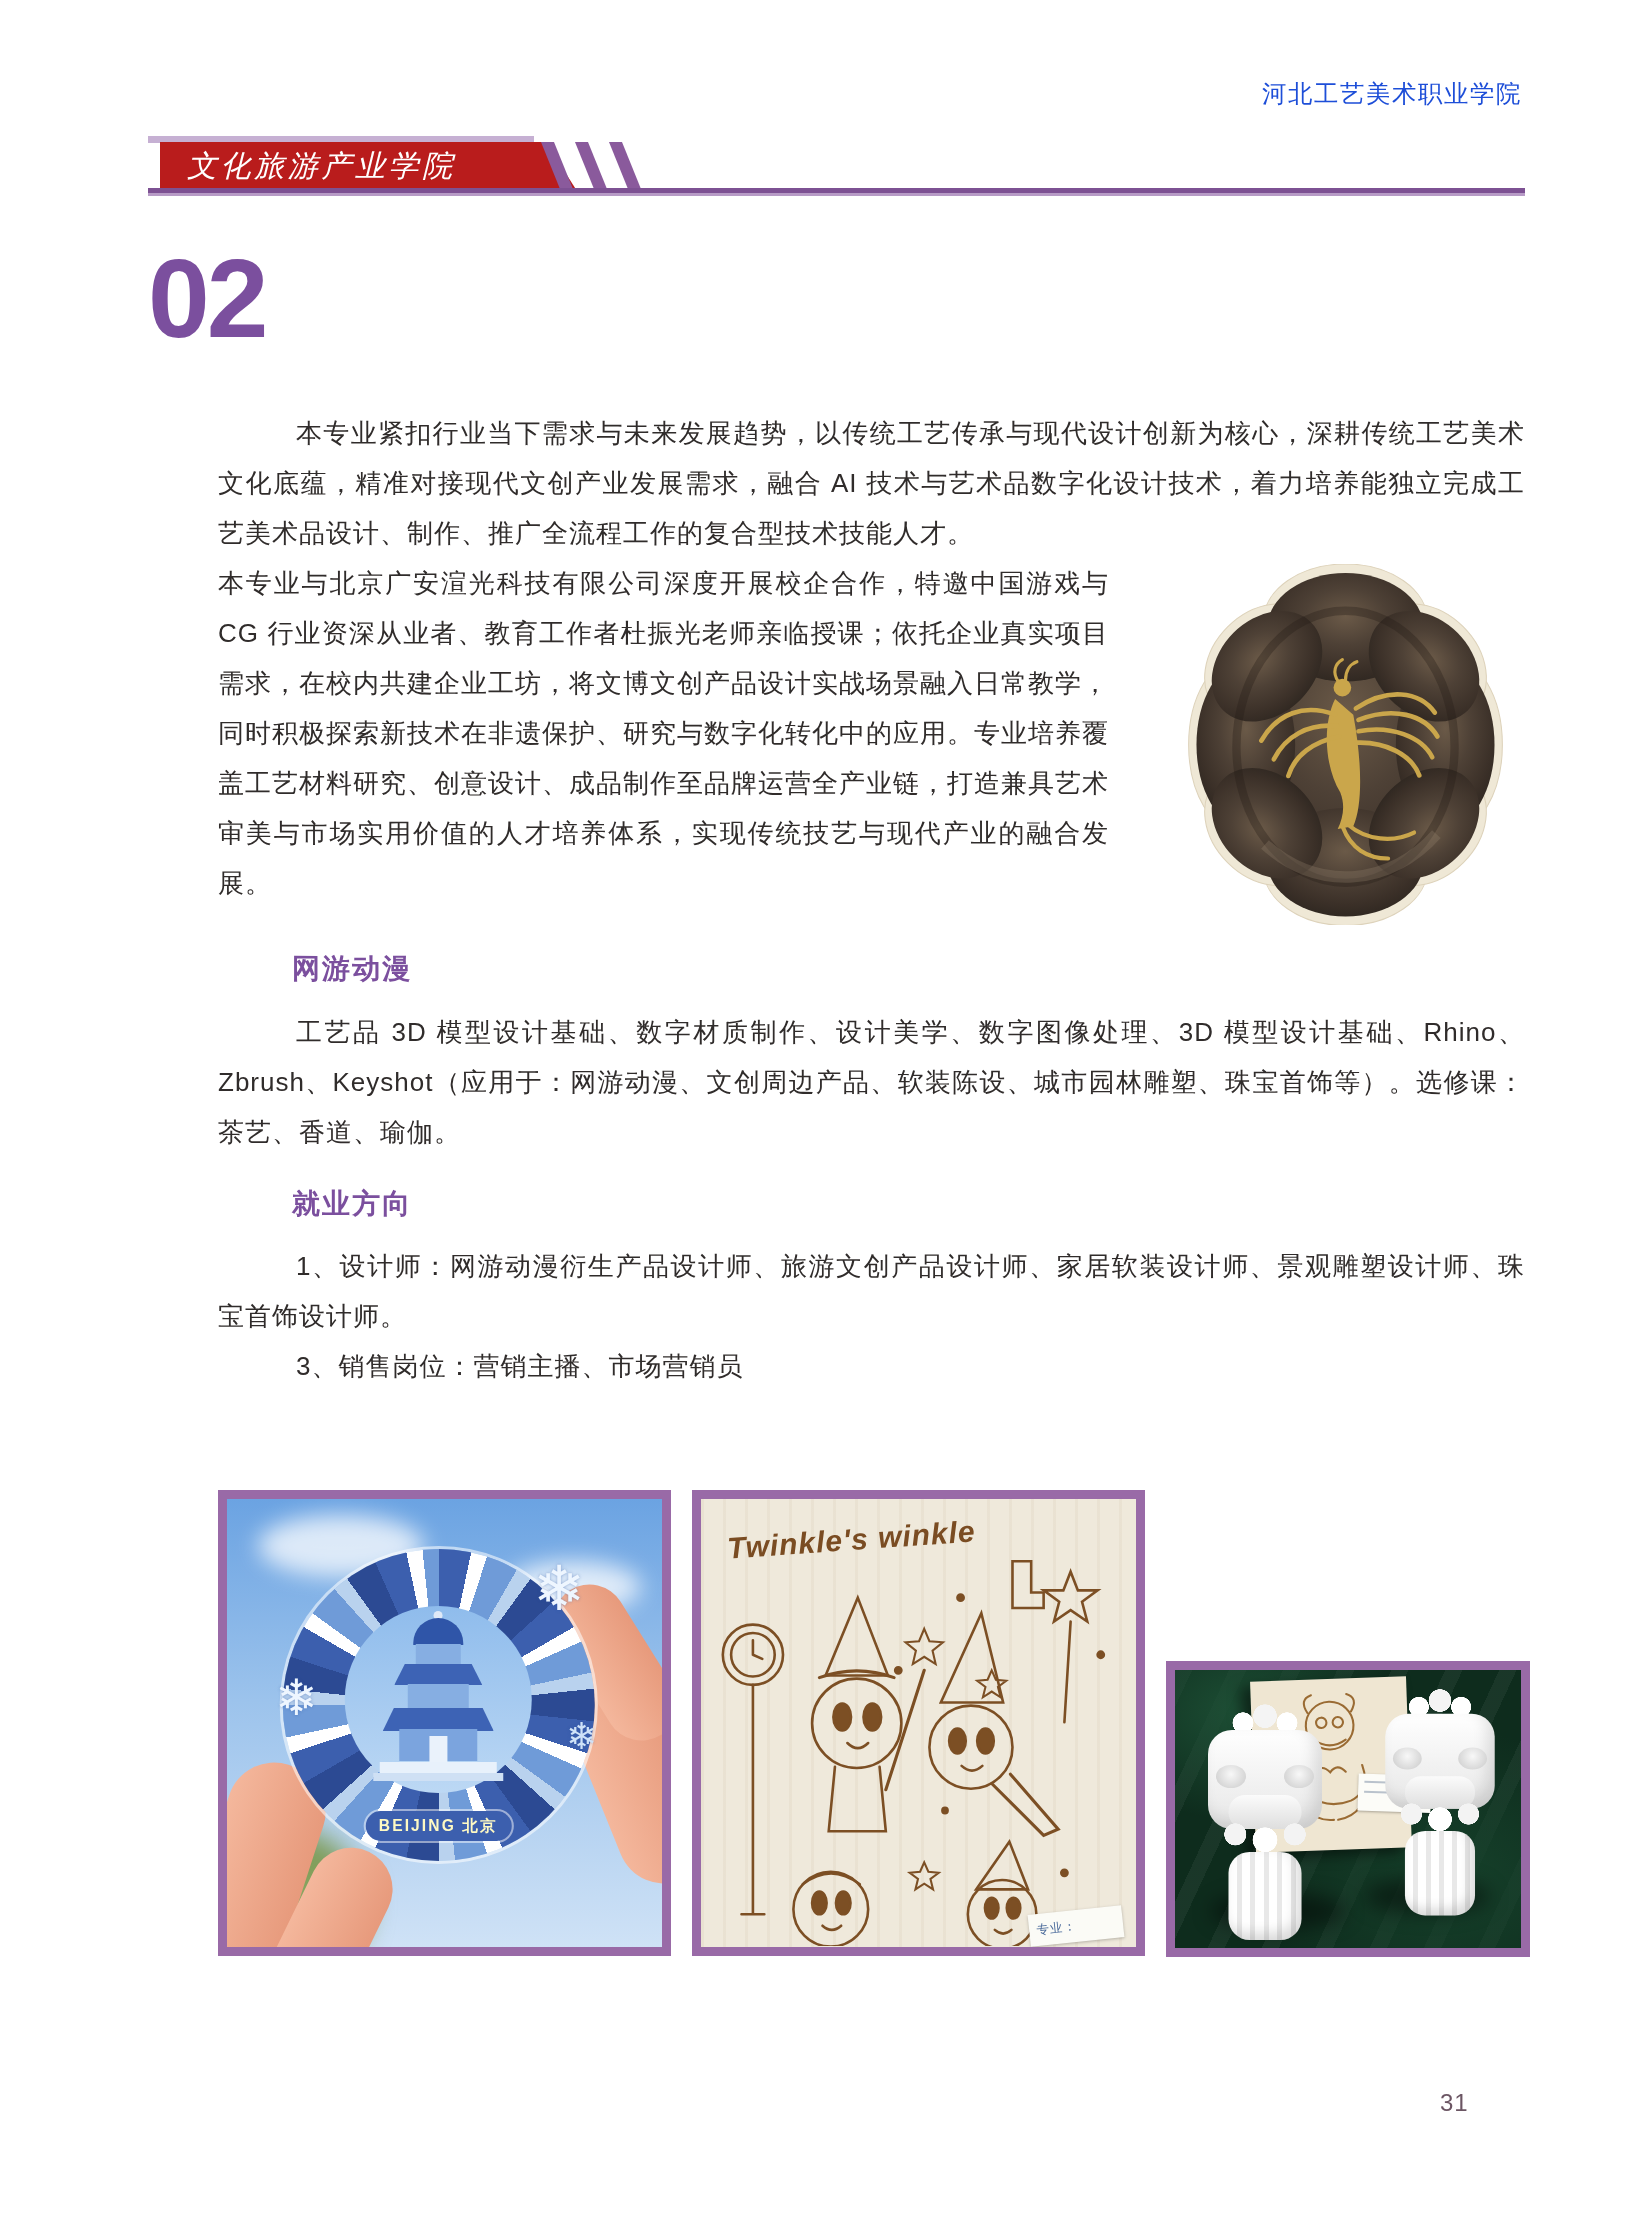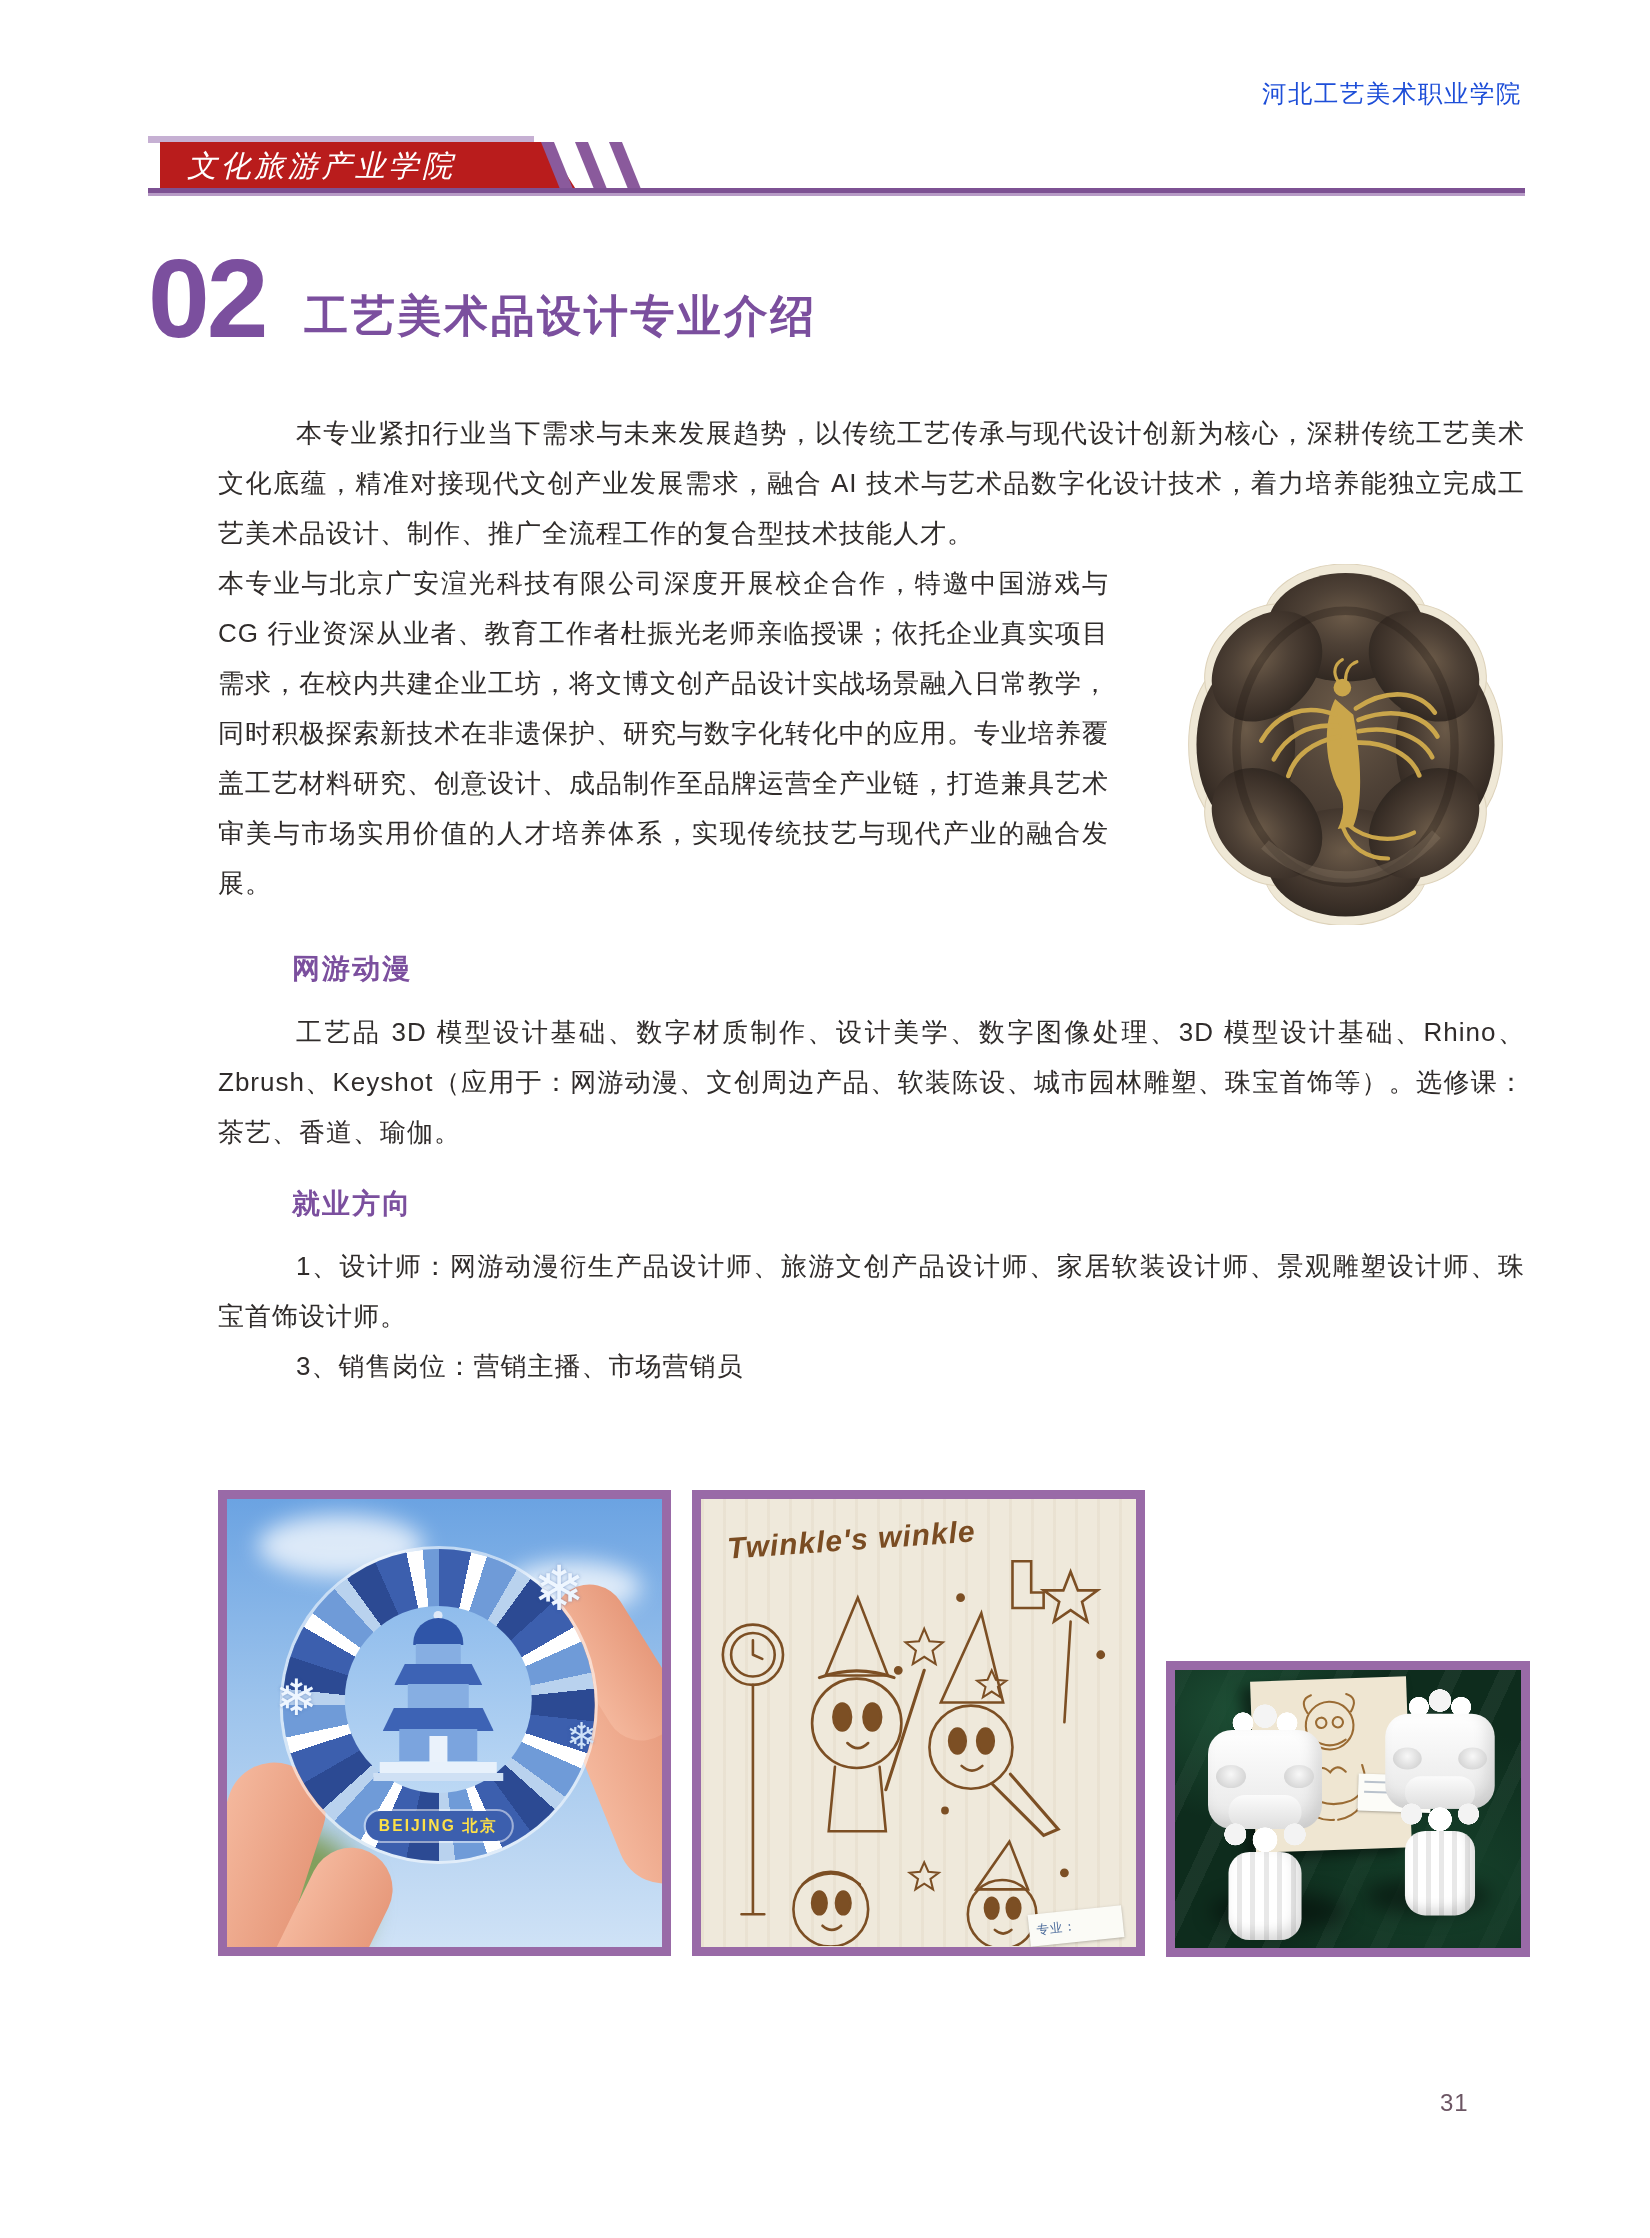--- a/index.html
+++ b/index.html
@@ -106,21 +106,21 @@
   .t-wall2{top:73px;width:61px;height:26px;background:#86aee2;}
   .t-roof1{top:97px;width:111px;height:23px;background:#3d63b5;clip-path:polygon(10% 0,90% 0,100% 100%,0 100%);}
   .t-wall1{top:118px;width:78px;height:32px;background:#7ba4de;}
   .t-door{top:125px;width:17.7px;height:26px;background:#eaf2fb;}
   .t-base{top:151px;width:117px;height:11.4px;background:#e8f1fb;}
   .t-steps{top:162px;width:130px;height:8.3px;background:#cfe0f4;}
   .ribbon{
     position:absolute;left:50%;bottom:20px;transform:translateX(-50%);
     width:146px;height:30px;border-radius:15.6px;background:#3c5fae;
     display:flex;align-items:center;justify-content:center;
-    color:#fde047;font-size:15.6px;font-weight:700;letter-spacing:2.1px;white-space:nowrap;
+    color:#fef9c3;font-size:15.6px;font-weight:700;letter-spacing:2.1px;white-space:nowrap;
     box-shadow:0 0 0 2.1px rgba(255,255,255,.5);
   }
 
   
   .wood{position:absolute;inset:0;background:#efe9db;}
   .wood:after{content:"";position:absolute;inset:0;
     background:repeating-linear-gradient(90deg,rgba(160,130,90,.07) 0 3.1px,transparent 3.1px 22px);}
   .sketch-caption{
     position:absolute;left:26px;top:24px;color:#7a4c22;font-size:30px;font-weight:700;
     font-style:italic;transform:rotate(-4deg);letter-spacing:1px;white-space:nowrap;
@@ -184,21 +184,20 @@
   <span>文化旅游产业学院</span>
 </div>
 <div class="banner-stripe" style="left:541px;"></div>
 <div class="banner-stripe" style="left:575px;"></div>
 <div class="banner-stripe" style="left:609px;"></div>
 <div class="rule-dark"></div>
 <div class="rule-light"></div>
 
 <div class="section-row">
   <div class="section-number">02</div>
-  <div class="section-title">工艺美术品设计专业介绍</div>
 </div>
 
 <div class="intro-block bodytext">
   <p class="p1">本专业紧扣行业当下需求与未来发展趋势，以传统工艺传承与现代设计创新为核心，深耕传统工艺美术文化底蕴，精准对接现代文创产业发展需求，融合 AI 技术与艺术品数字化设计技术，着力培养能独立完成工艺美术品设计、制作、推广全流程工作的复合型技术技能人才。</p>
   <p class="p2">
     <span class="plate-float">
       <svg width="359" height="361" viewBox="0 0 690 695">
         <defs>
           <radialGradient id="plateDark" cx="50%" cy="40%" r="65%">
             <stop offset="0%" stop-color="#6b5a48"></stop>

